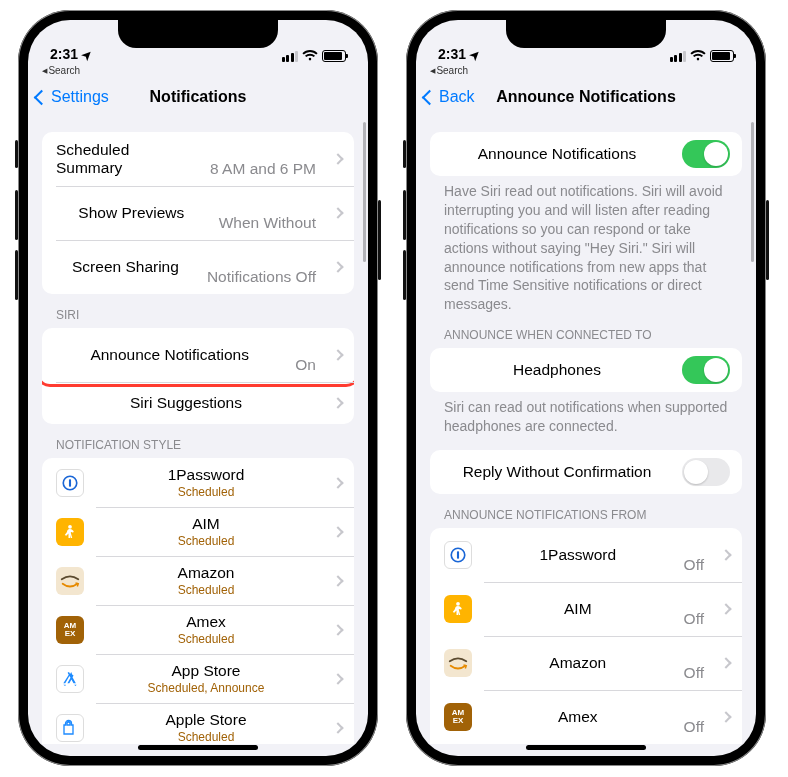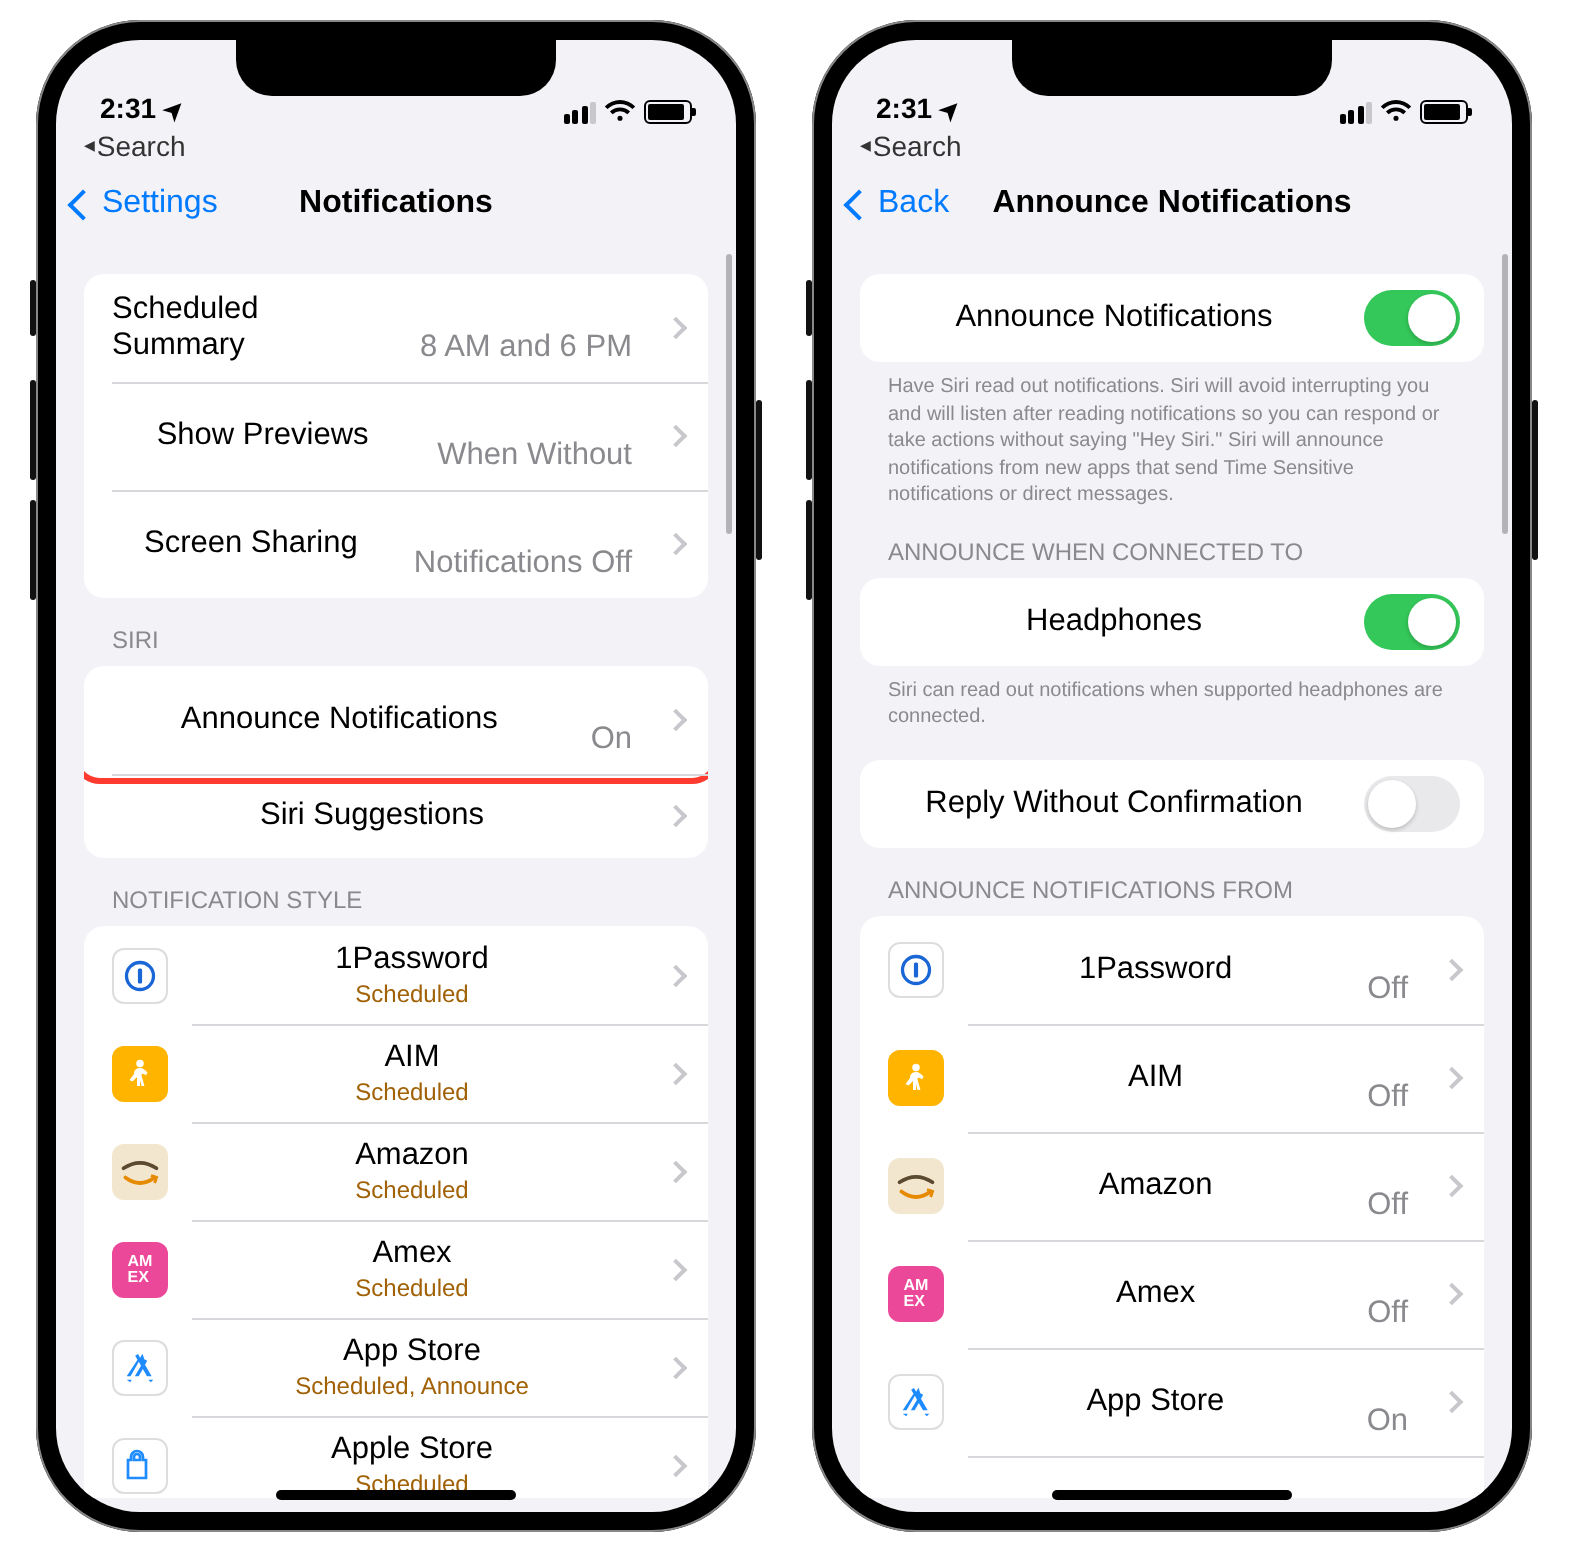--- a/index.html
+++ b/index.html
@@ -60,21 +60,21 @@
   .sig-bars span { width:3px; background:#000; border-radius:1px; }
   .sig-bars span:nth-child(1){height:5px}
   .sig-bars span:nth-child(2){height:7px}
   .sig-bars span:nth-child(3){height:9px}
   .sig-bars span:nth-child(4){height:11px; background:#c7c7cc}
   .wifi-svg { width:16px; height:12px; }
   .batt { width:24px; height:12px; border:1.5px solid #000; border-radius:3px; position:relative; }
   .batt::after { content:""; position:absolute; right:-3px; top:3px; width:2px; height:4px; background:#000; border-radius:0 1px 1px 0; }
   .batt-fill { position:absolute; left:1px; top:1px; bottom:1px; width:80%; background:#000; border-radius:1px; }
   .breadcrumb {
-    font-size: 14px;
+    font-size: 10px;
     padding: 1px 14px 0 14px;
     color:#333;
     display:flex; align-items:center; gap:1px;
   }
   .breadcrumb::before { content:"\25C0"; font-size:7px; }
   .nav-bar {
     height: 42px;
     display: flex;
     align-items: center;
     position: relative;
@@ -104,21 +104,21 @@
   }
   .scroll-hint { position:absolute; right:2px; top:4px; width:3px; height:140px; background:#b3b3b8; border-radius:2px; }
   .group { margin-top: 14px; }
   .group-header {
     font-size: 12px;
     color: #8a8a8e;
     padding: 0 14px 6px 14px;
     text-transform: none;
   }
   .group-footer {
-    font-size: 10px;
+    font-size: 14px;
     line-height: 1.35;
     color: #8a8a8e;
     padding: 6px 14px 0 14px;
   }
   .card {
     background: #fff;
     border-radius: 10px;
     overflow: hidden;
   }
   .row {
@@ -173,21 +173,21 @@
   }
   .home-ind {
     position:absolute; bottom:6px; left:50%;
     transform:translateX(-50%);
     width:120px; height:5px; background:#000; border-radius:3px;
   }
   
   .ic-1p{background:#fff;border:1px solid #ddd;color:#1a66d6}
   .ic-aim{background:#ffb400}
   .ic-amz{background:#f3e6cf}
-  .ic-amex{background:#ec4899;font-size:8px;line-height:1;text-align:left}
+  .ic-amex{background:#a16207;font-size:8px;line-height:1;text-align:center}
   .ic-as{background:#fff;border:1px solid #ddd}
   .ic-aps{background:#fff;border:1px solid #ddd}
   .ic-auth{background:#1a73e8}
   svg { display:block }
 </style>
 </head>
 <body>
 
 <div class="phone">
   <div class="side-btn sb-l1"></div>

